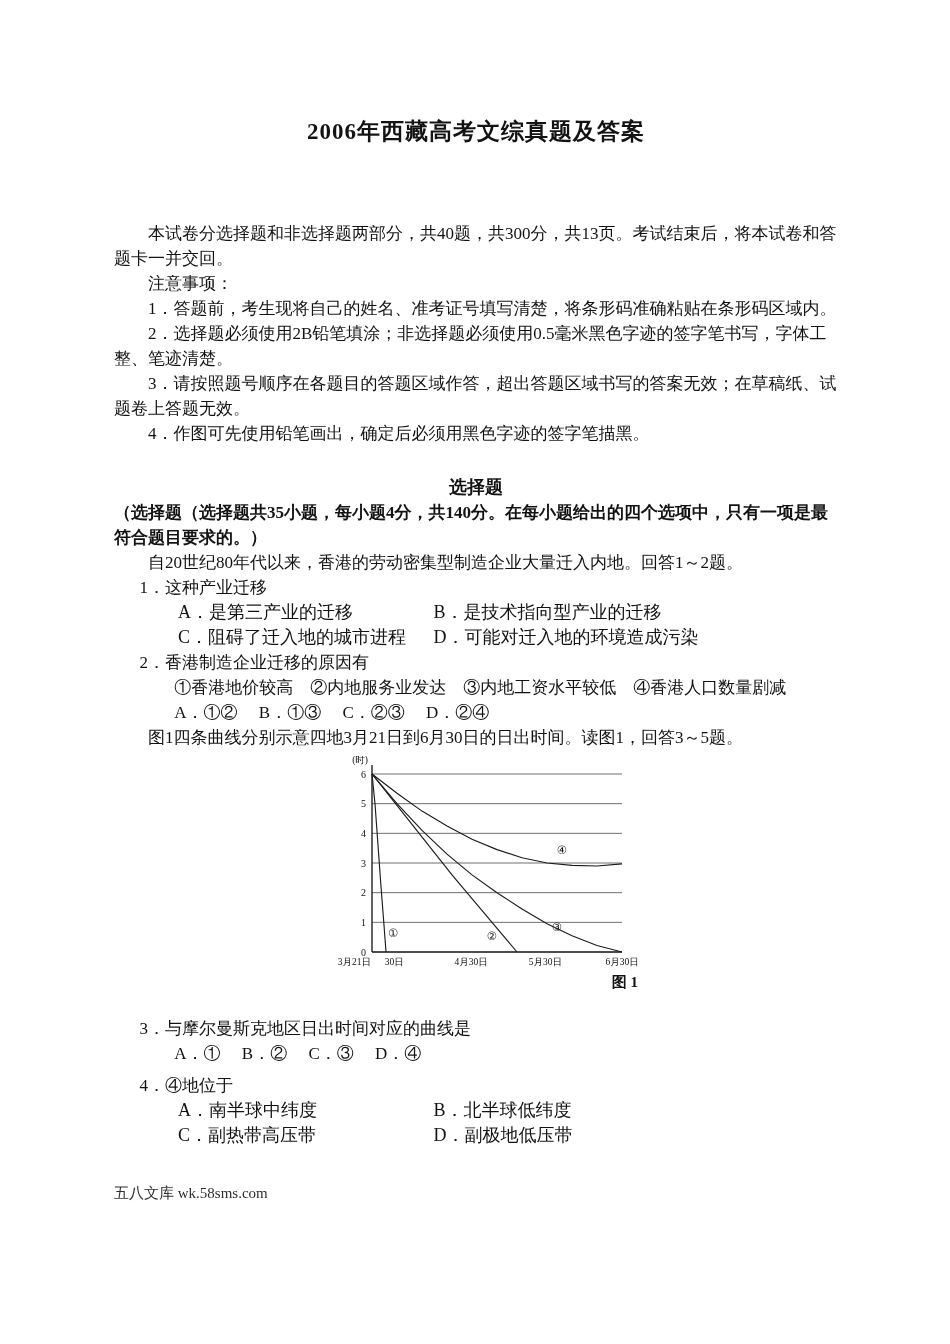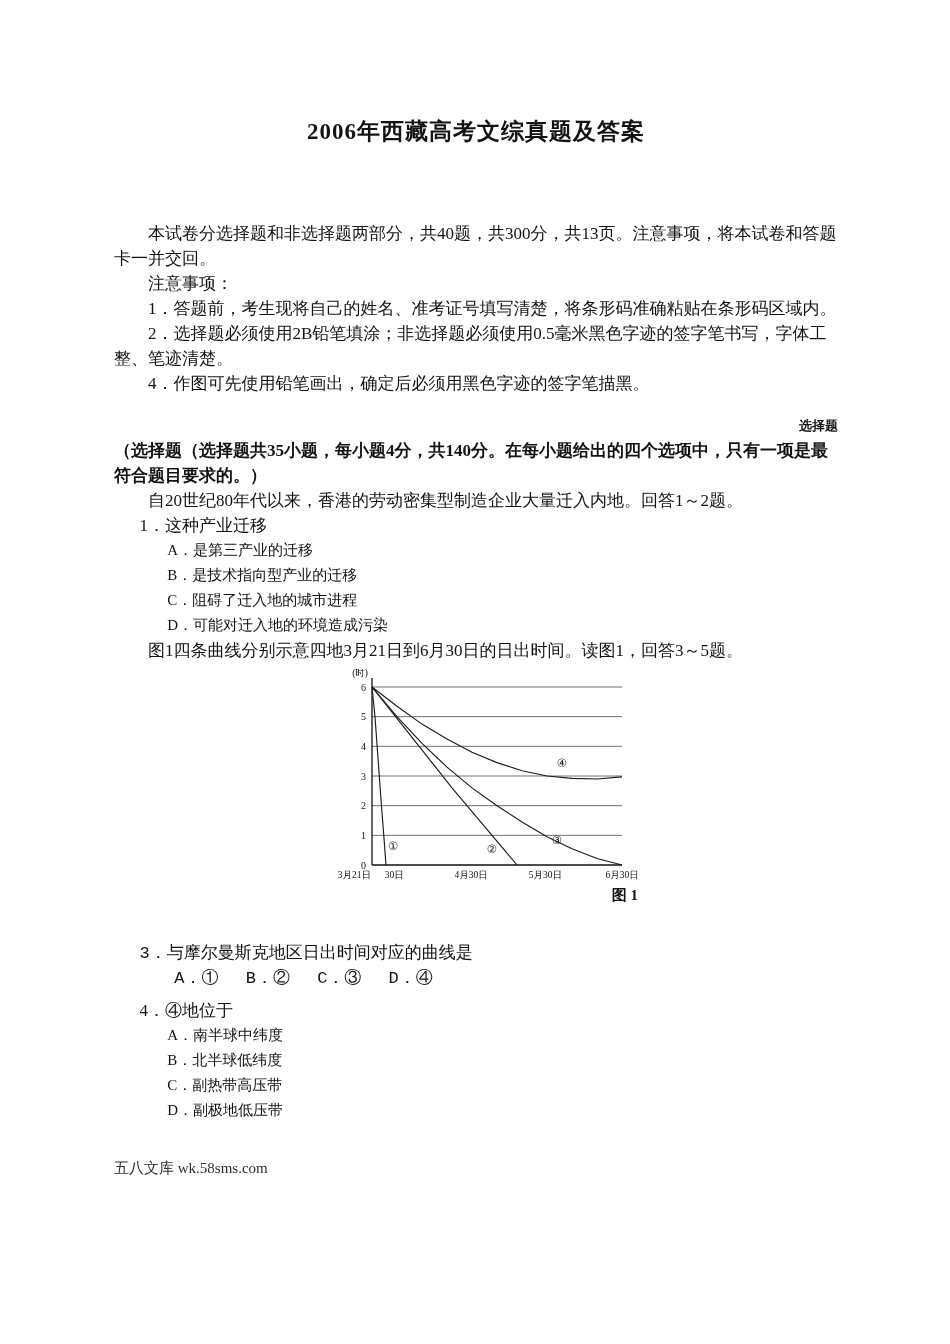--- a/index.html
+++ b/index.html
@@ -7,64 +7,70 @@
     width:950px;height:1344px;overflow:hidden;background:#ffffff;color:#131313;
     font-family:"Liberation Serif","DejaVu Serif",serif;
   }
   .page{box-sizing:border-box;width:950px;height:964px;padding:116px 112px 0 114px;}
   .doc-title{
     font-size:23px;font-weight:bold;text-align:center;margin:0 0 74px 0;letter-spacing:1px;
   }
   p{margin:0;font-size:17px;line-height:25px;}
   .indent{text-indent:2em;}
   .bold{font-weight:bold;}
-  .sec-head{text-align:right;font-weight:bold;font-size:13px;line-height:25px;margin-top:17px;}
+  .sec-head{text-align:center;font-weight:bold;font-size:18px;line-height:25px;margin-top:29px;}
   .stem{text-indent:1.5em;}
   .optline{padding-left:3.55em;}
-  .opt-row{display:flex;padding-left:3.55em;font-size:15px;line-height:25px;flex-direction:column;}
+  .opt-row{display:flex;padding-left:3.55em;font-size:18px;line-height:25px;}
   .opt-row .opt{width:14.2em;flex:0 0 auto;}
   .opt-row .opt:last-child{width:auto;}
   .figure{margin:6px 0 4px 212px;width:312px;}
   .figure svg{display:block;}
   .figure svg text{font-family:"Liberation Serif","DejaVu Serif",serif;}
   .fig-caption{font-weight:bold;font-size:15px;text-align:right;margin-top:0;line-height:20px;}
-  .q3-block{margin-top:36px;font-family:Liberation Mono, monospace;}
+  .q3-block{margin-top:24px;}
   .q4-block{margin-top:7px;}
   .footer{ text-align:left;font-size:15px;color:#2e2e2e;margin-top:34px;line-height:22px;}
 </style>
 </head>
 <body>
 
 <div class="page">
 
   <h1 class="doc-title">2006年西藏高考文综真题及答案</h1>
 
-  <p class="indent">本试卷分选择题和非选择题两部分，共40题，共300分，共13页。注意事项，将本试卷和答题卡一并交回。</p>
+  <p class="indent">本试卷分选择题和非选择题两部分，共40题，共300分，共13页。考试结束后，将本试卷和答题卡一并交回。</p>
   <p class="indent">注意事项：</p>
   <p class="indent">1．答题前，考生现将自己的姓名、准考证号填写清楚，将条形码准确粘贴在条形码区域内。</p>
   <p class="indent">2．选择题必须使用2B铅笔填涂；非选择题必须使用0.5毫米黑色字迹的签字笔书写，字体工整、笔迹清楚。</p>
+  <p class="indent">3．请按照题号顺序在各题目的答题区域作答，超出答题区域书写的答案无效；在草稿纸、试题卷上答题无效。</p>
   <p class="indent">4．作图可先使用铅笔画出，确定后必须用黑色字迹的签字笔描黑。</p>
 
   <p class="sec-head">选择题</p>
   <p class="bold">（选择题（选择题共35小题，每小题4分，共140分。在每小题给出的四个选项中，只有一项是最符合题目要求的。）</p>
 
   <p class="indent">自20世纪80年代以来，香港的劳动密集型制造企业大量迁入内地。回答1～2题。</p>
 
   <div>
     <p class="stem">1．这种产业迁移</p>
     <div class="opt-row">
       <span class="opt">A．是第三产业的迁移</span>
       <span class="opt">B．是技术指向型产业的迁移</span>
     </div>
     <div class="opt-row">
       <span class="opt">C．阻碍了迁入地的城市进程</span>
       <span class="opt">D．可能对迁入地的环境造成污染</span>
     </div>
   </div>
 
+  <div>
+    <p class="stem">2．香港制造企业迁移的原因有</p>
+    <p class="optline">①香港地价较高　②内地服务业发达　③内地工资水平较低　④香港人口数量剧减</p>
+    <p class="optline">A．①②　 B．①③　 C．②③　 D．②④</p>
+  </div>
 
   <p class="indent">图1四条曲线分别示意四地3月21日到6月30日的日出时间。读图1，回答3～5题。</p>
 
   <div class="figure">
     <svg id="chart-svg" width="312" height="216" viewBox="0 0 312 216">
         <text x="40" y="199.5" text-anchor="end" font-size="10" fill="#111">0</text>
         <line x1="46" y1="166.33333333333334" x2="296" y2="166.33333333333334" stroke="#4a4a4a" stroke-width="0.8"></line>
         <text x="40" y="169.83333333333334" text-anchor="end" font-size="10" fill="#111">1</text>
         <line x1="46" y1="136.66666666666669" x2="296" y2="136.66666666666669" stroke="#4a4a4a" stroke-width="0.8"></line>
         <text x="40" y="140.16666666666669" text-anchor="end" font-size="10" fill="#111">2</text>

